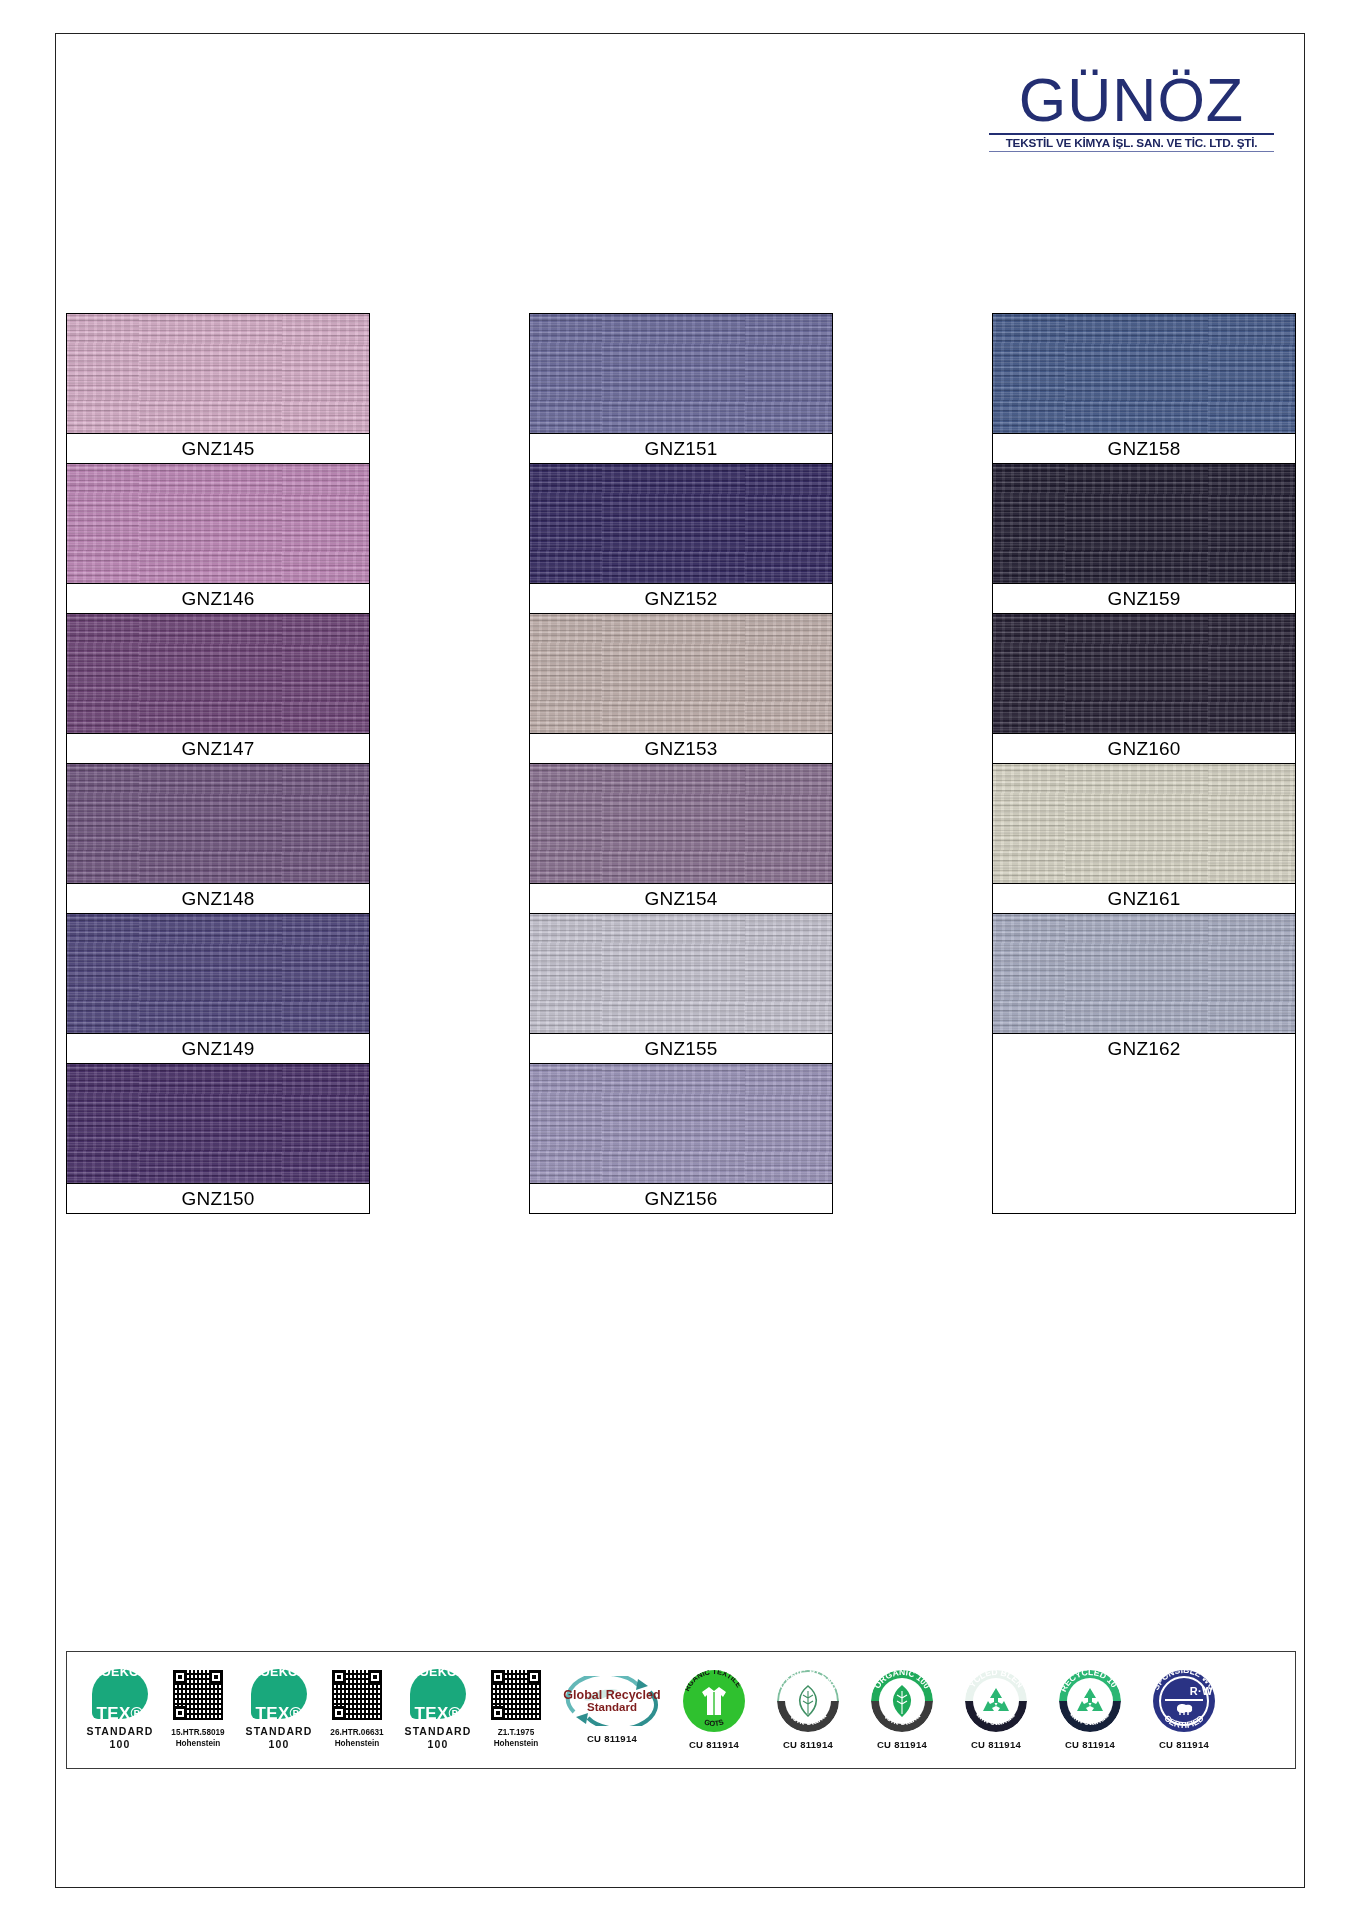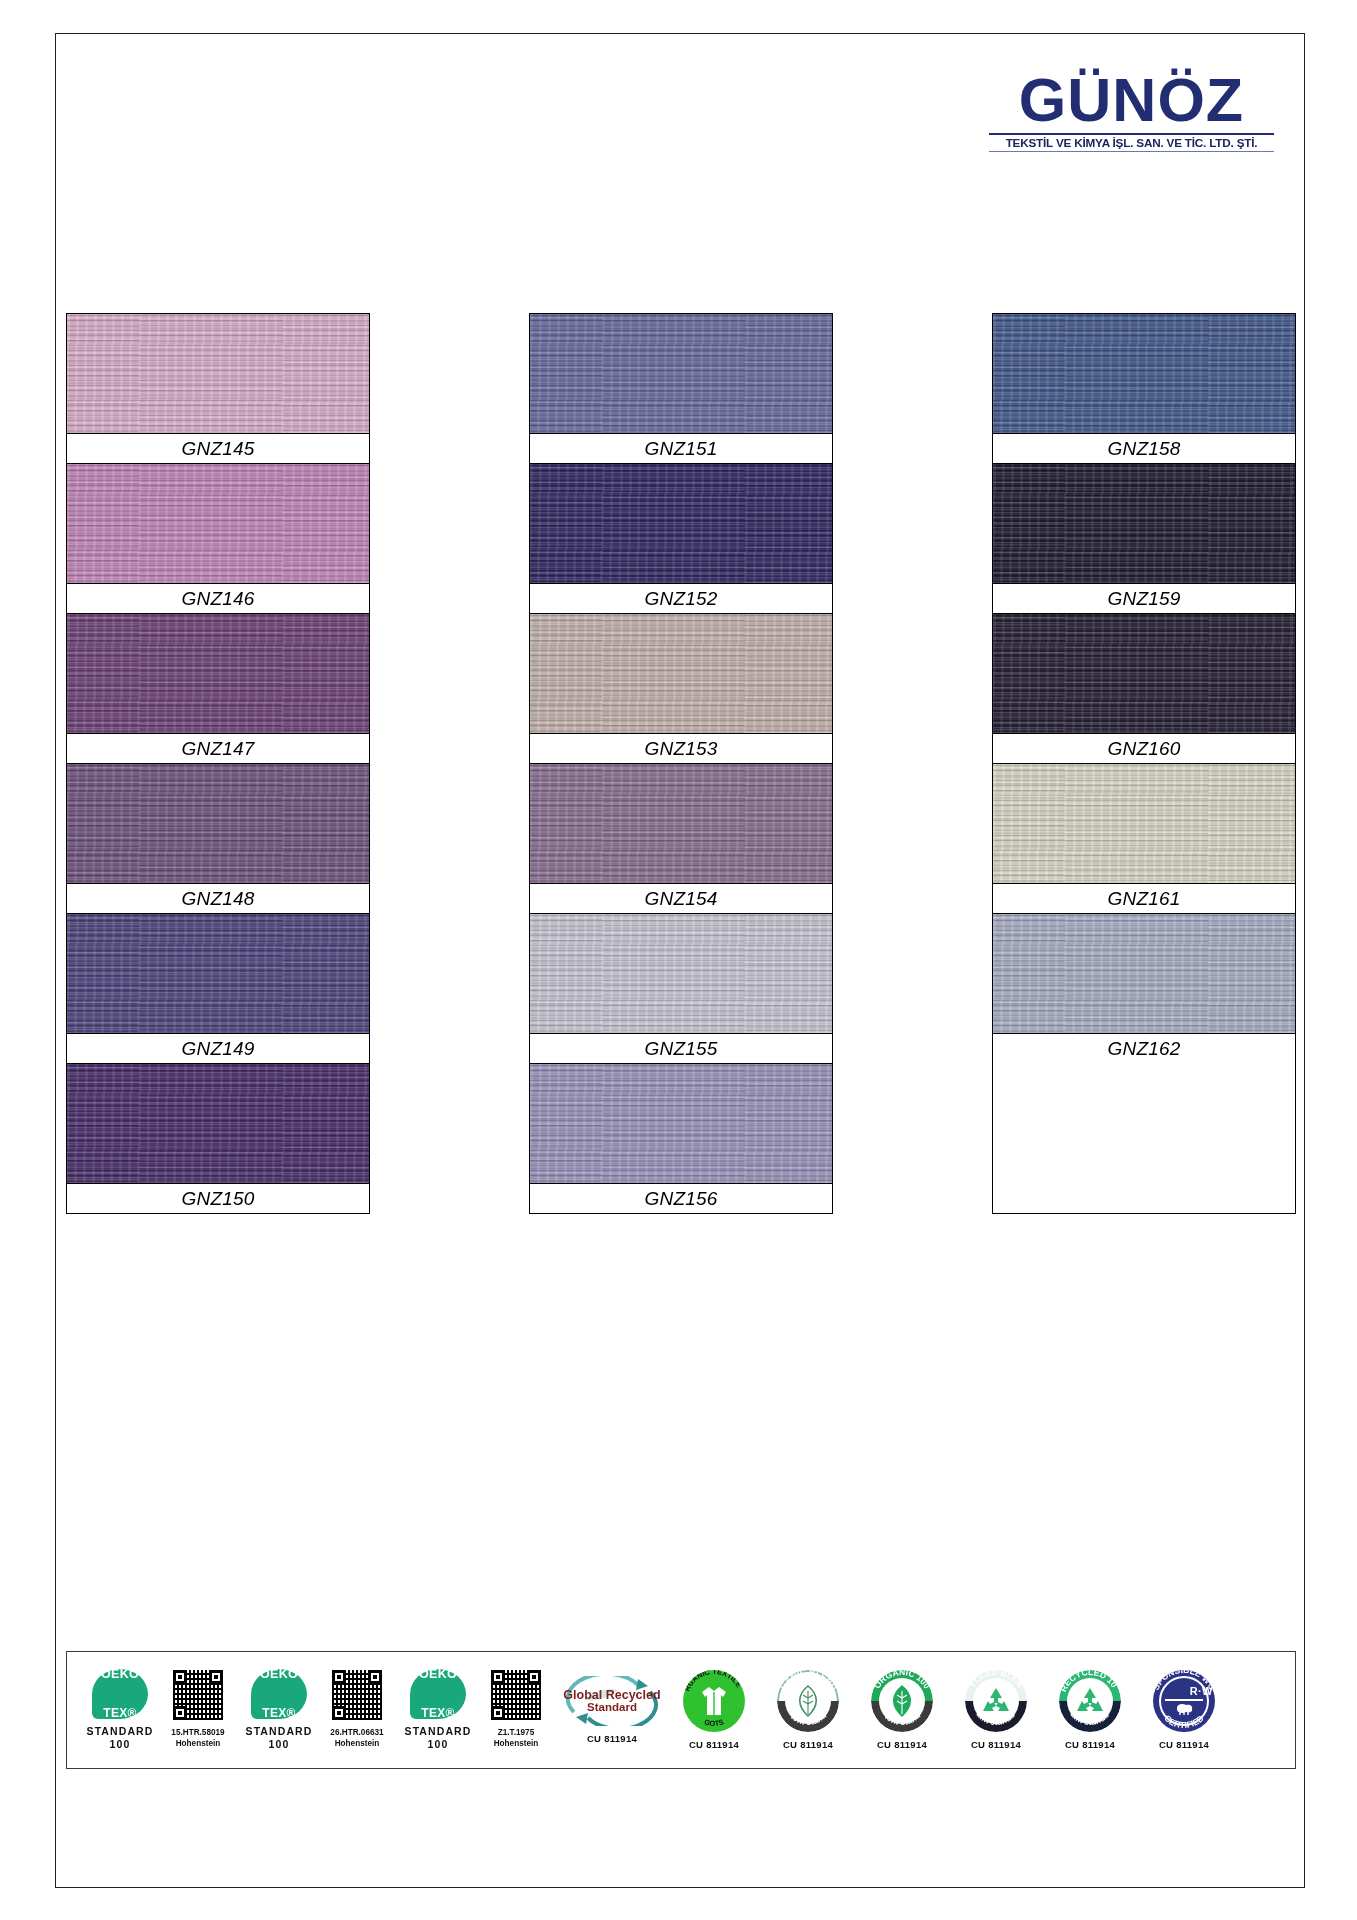--- a/index.html
+++ b/index.html
@@ -41,21 +41,21 @@
   .logo-block {
     position: absolute;
     right: 30px;
     top: 38px;
     width: 285px;
     text-align: center;
   }
 
   .logo-word {
     font-family: "Liberation Sans", sans-serif;
-    font-weight: bold;
+    font-weight: normal;
     font-size: 61px;
     line-height: 0.95;
     letter-spacing: 1px;
     color: #232e72;
     white-space: nowrap;
   }
 
   .logo-rule {
     width: 100%;
     height: 2px;
@@ -101,21 +101,20 @@
     top: 279px;
     width: 1230px;
     display: flex;
     justify-content: space-between;
   }
 
   .column {
     width: 304px;
     border: 1.6px solid #000;
     background: #fff;
-    font-style: italic;
   }
 
   .swatch-cell {
     position: relative;
     border-bottom: 1.6px solid #000;
   }
   .swatch-cell:last-child { border-bottom: none; }
 
   .swatch {
     width: 100%;
@@ -216,21 +215,21 @@
     display: flex;
     flex-direction: column;
     align-items: center;
     justify-content: center;
     color: #fff;
     font-weight: bold;
     font-size: 12.5px;
     line-height: 1.02;
     letter-spacing: 0.3px;
   }
-  .oeko-drop span:last-child { font-size: 12px; margin-top: 26px; }
+  .oeko-drop span:last-child { font-size: 17px; margin-top: 26px; }
   .oeko-std {
     margin-top: 6px;
     font-size: 10.5px;
     font-weight: bold;
     letter-spacing: 1.1px;
     color: #111;
     text-align: center;
     line-height: 1.25;
   }
   .qr-col {

